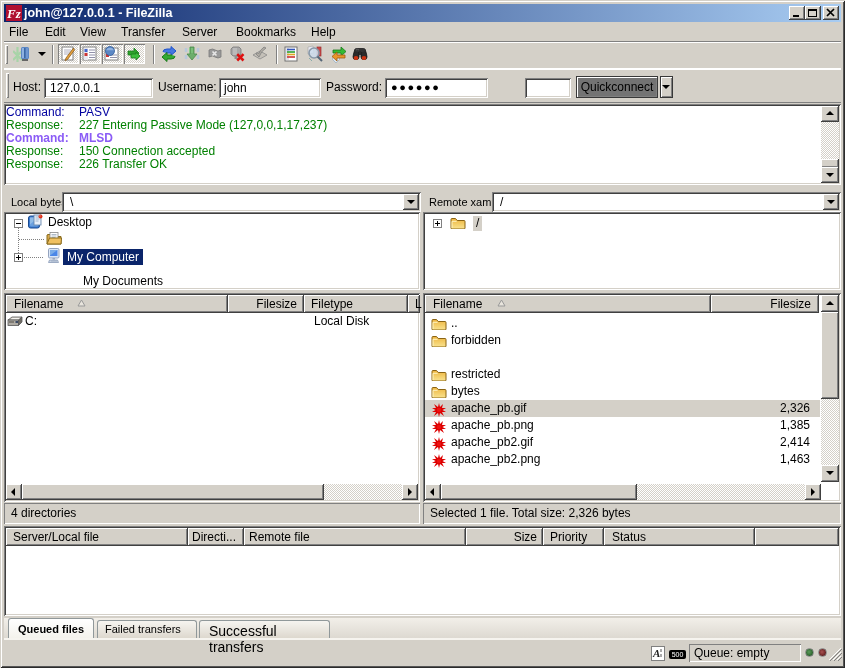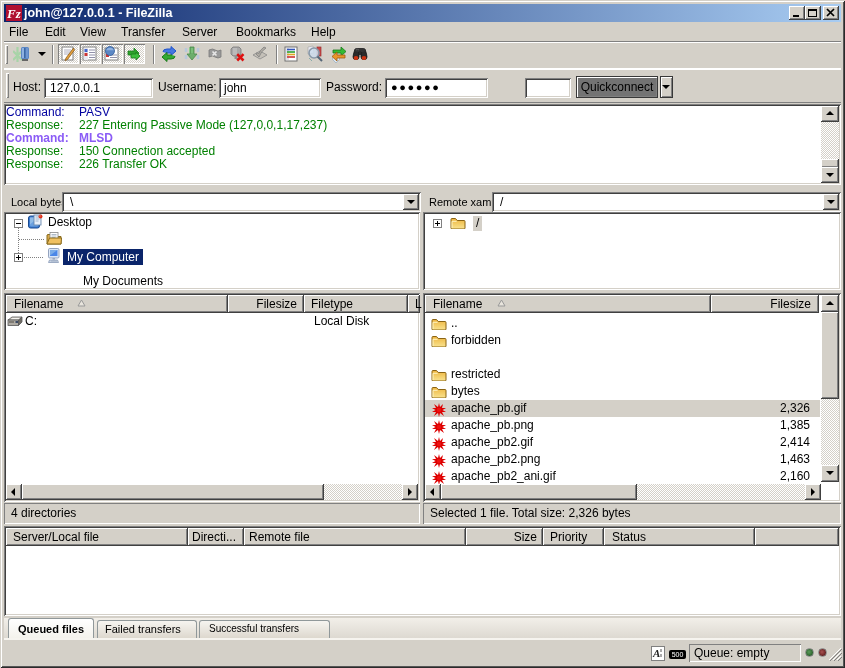--- a/index.html
+++ b/index.html
@@ -374,27 +374,20 @@
         <span class="fn">apache_pb2.gif</span>
         <span class="fs">2,414</span>
       </div>
     <div class="row" style="left:0;top:156px;width:395px;">
         <svg class="fic" width="16" height="16" viewBox="0 0 16 16">
           <use href="#redsplat"></use>
         </svg>
         <span class="fn">apache_pb2.png</span>
         <span class="fs">1,463</span>
       </div>
-    <div class="row" style="left:0;top:173px;width:395px;">
-        <svg class="fic" width="16" height="16" viewBox="0 0 16 16">
-          <use href="#redsplat"></use>
-        </svg>
-        <span class="fn">apache_pb2_ani.gif</span>
-        <span class="fs">2,160</span>
-      </div>
   </div>
 
   <div class="abs" style="left:398px;top:2px;width:18px;height:187px;background:#d4d0c8;">
     <div class="abs dither" style="left:0;top:0;width:18px;height:187px;"></div>
     <div class="abs raised" style="left:0;top:0;width:18px;height:17px;"></div>
     <div class="abs tup" style="left:5px;top:6px;"></div>
     <div class="abs raised" style="left:0;top:17px;width:18px;height:87px;"></div>
     <div class="abs raised" style="left:0;top:170px;width:18px;height:17px;"></div>
     <div class="abs tdown" style="left:5px;top:176px;"></div>
   </div>
@@ -440,21 +433,21 @@
 
 <div class="abs" style="left:4px;top:618px;width:837px;height:21px;background:linear-gradient(#f2efe9,#dcd8d0);"></div>
 <div class="abs" style="left:4px;top:638px;width:837px;height:2px;background:#f6f4ef;"></div>
 <div class="abs" style="left:8px;top:618px;width:86px;height:20px;background:linear-gradient(#ffffff,#f4f2ec);border:1px solid #90989a;border-bottom:none;border-radius:3px 3px 0 0;z-index:2;">
     <span style="position:absolute;left:9px;top:4px;font-weight:bold;font-size:11px;">Queued files</span>
   </div>
 <div class="abs" style="left:97px;top:620px;width:100px;height:18px;background:linear-gradient(#f6f4f0,#ddd8ce);border:1px solid #90989a;border-bottom:none;border-radius:3px 3px 0 0;">
     <span style="position:absolute;left:7px;top:2px;font-size:11px;">Failed transfers</span>
   </div>
 <div class="abs" style="left:199px;top:620px;width:131px;height:18px;background:linear-gradient(#f6f4f0,#ddd8ce);border:1px solid #90989a;border-bottom:none;border-radius:3px 3px 0 0;">
-    <span style="position:absolute;left:9px;top:2px;font-size:10px;">Successful transfers</span>
+    <span style="position:absolute;left:9px;top:2px;font-size:14px;">Successful transfers</span>
   </div>
 
 <div class="abs" id="sb-ascii" style="left:651px;top:646px;width:14px;height:15px;background:#fff;border:1px solid #808080;"><svg width="12" height="13" viewBox="0 0 12 13">
 <text x="1" y="10" font-family="Liberation Serif" font-size="11" font-weight="bold" font-style="italic" fill="#222">A</text>
 <path d="M9 2 v3 M9 7 v3" stroke="#555" stroke-width="1"></path>
 </svg></div>
 <div class="abs" style="left:669px;top:650px;width:17px;height:9px;background:#000;border-radius:2px;color:#fff;font-size:7px;line-height:9px;text-align:center;">500</div>
 <div class="abs sunken1" style="left:689px;top:644px;width:112px;height:18px;">
     <span style="position:absolute;left:5px;top:2px;">Queue: empty</span>
   </div>

